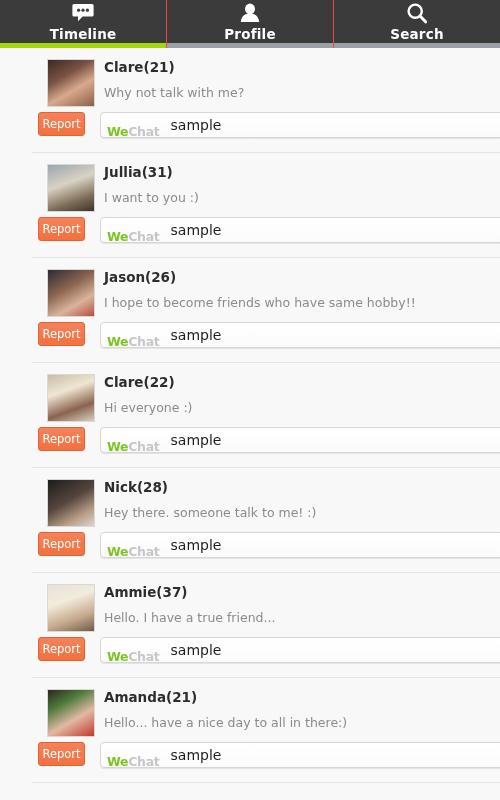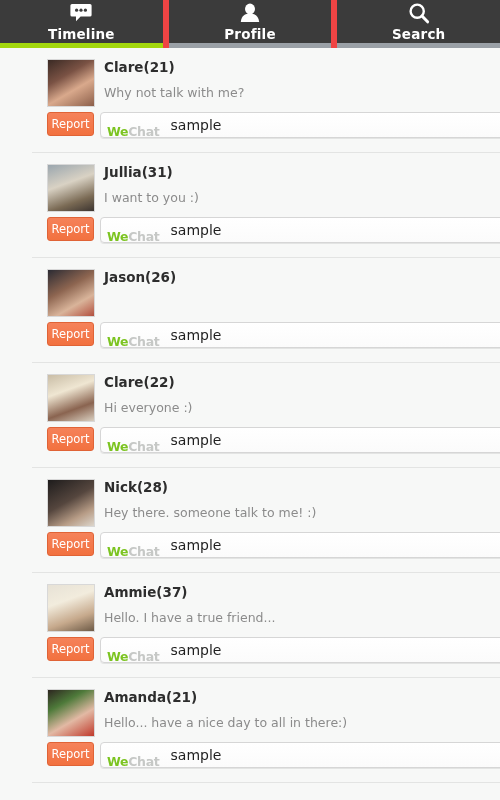--- a/index.html
+++ b/index.html
@@ -19,21 +19,21 @@
   }
   .tab {
     position:relative;
     flex:1 1 0;
     display:flex;
     flex-direction:column;
     align-items:center;
     justify-content:flex-start;
     padding-top:1px;
     background:#3b3b3b;
-    border-right:6px solid #ef4444;
+    border-right:1px solid #ef4444;
   }
   .tab:last-child { border-right:none; }
   .tab .ticon {
     height:24px;
     display:flex;
     align-items:center;
     justify-content:center;
   }
   .tab .tlabel {
     color:#ffffff;
@@ -90,21 +90,21 @@
     position:absolute;
     left:72px; top:37px;
     font-size:12.5px;
     color:#8b8b8b;
     line-height:16px;
     white-space:nowrap;
   }
 
   .report {
     position:absolute;
-    left:15px; top:64px;
+    left:6px; top:64px;
     width:47px; height:24px;
     background:#f4784c;
     background:linear-gradient(#f5825a,#f2713f);
     border:1px solid #e06336;
     border-radius:3px;
     color:#ffffff;
     font-size:11.5px;
     line-height:22px;
     text-align:center;
     cursor:pointer;
@@ -247,20 +247,21 @@
       </span>
       <span class="adtext">sample</span>
     </div>
   </div>
 
   <div class="row">
     <div class="avatar">
         <div class="inner" style="background: linear-gradient(150deg, rgb(43, 43, 51) 0%, rgb(141, 101, 80) 40%, rgb(217, 180, 154) 70%, rgb(179, 80, 63) 100%);"></div>
       </div>
     <div class="name">Jason(26)</div>
+    <div class="msg">I hope to become friends who have same hobby!!</div>
     <div class="report">Report</div>
     <div class="adbar">
       <span class="adlogo">
         <svg class="bubbles" viewBox="0 0 20 16">
           <ellipse cx="7.4" cy="6.4" rx="6.6" ry="5.4" fill="#b9c6cc"></ellipse>
           <path d="M4 10.6 l-2.6 2.6 l0.6 -3.2 z" fill="#b9c6cc"></path>
           <ellipse cx="14.2" cy="9.6" rx="5.4" ry="4.4" fill="#dfe6e9"></ellipse>
           <path d="M17.6 12.8 l2.2 2.2 l-0.5 -2.7 z" fill="#dfe6e9"></path>
           <circle cx="5.2" cy="5" r="0.95" fill="#5b6a71"></circle>
           <circle cx="9.4" cy="5" r="0.95" fill="#5b6a71"></circle>

